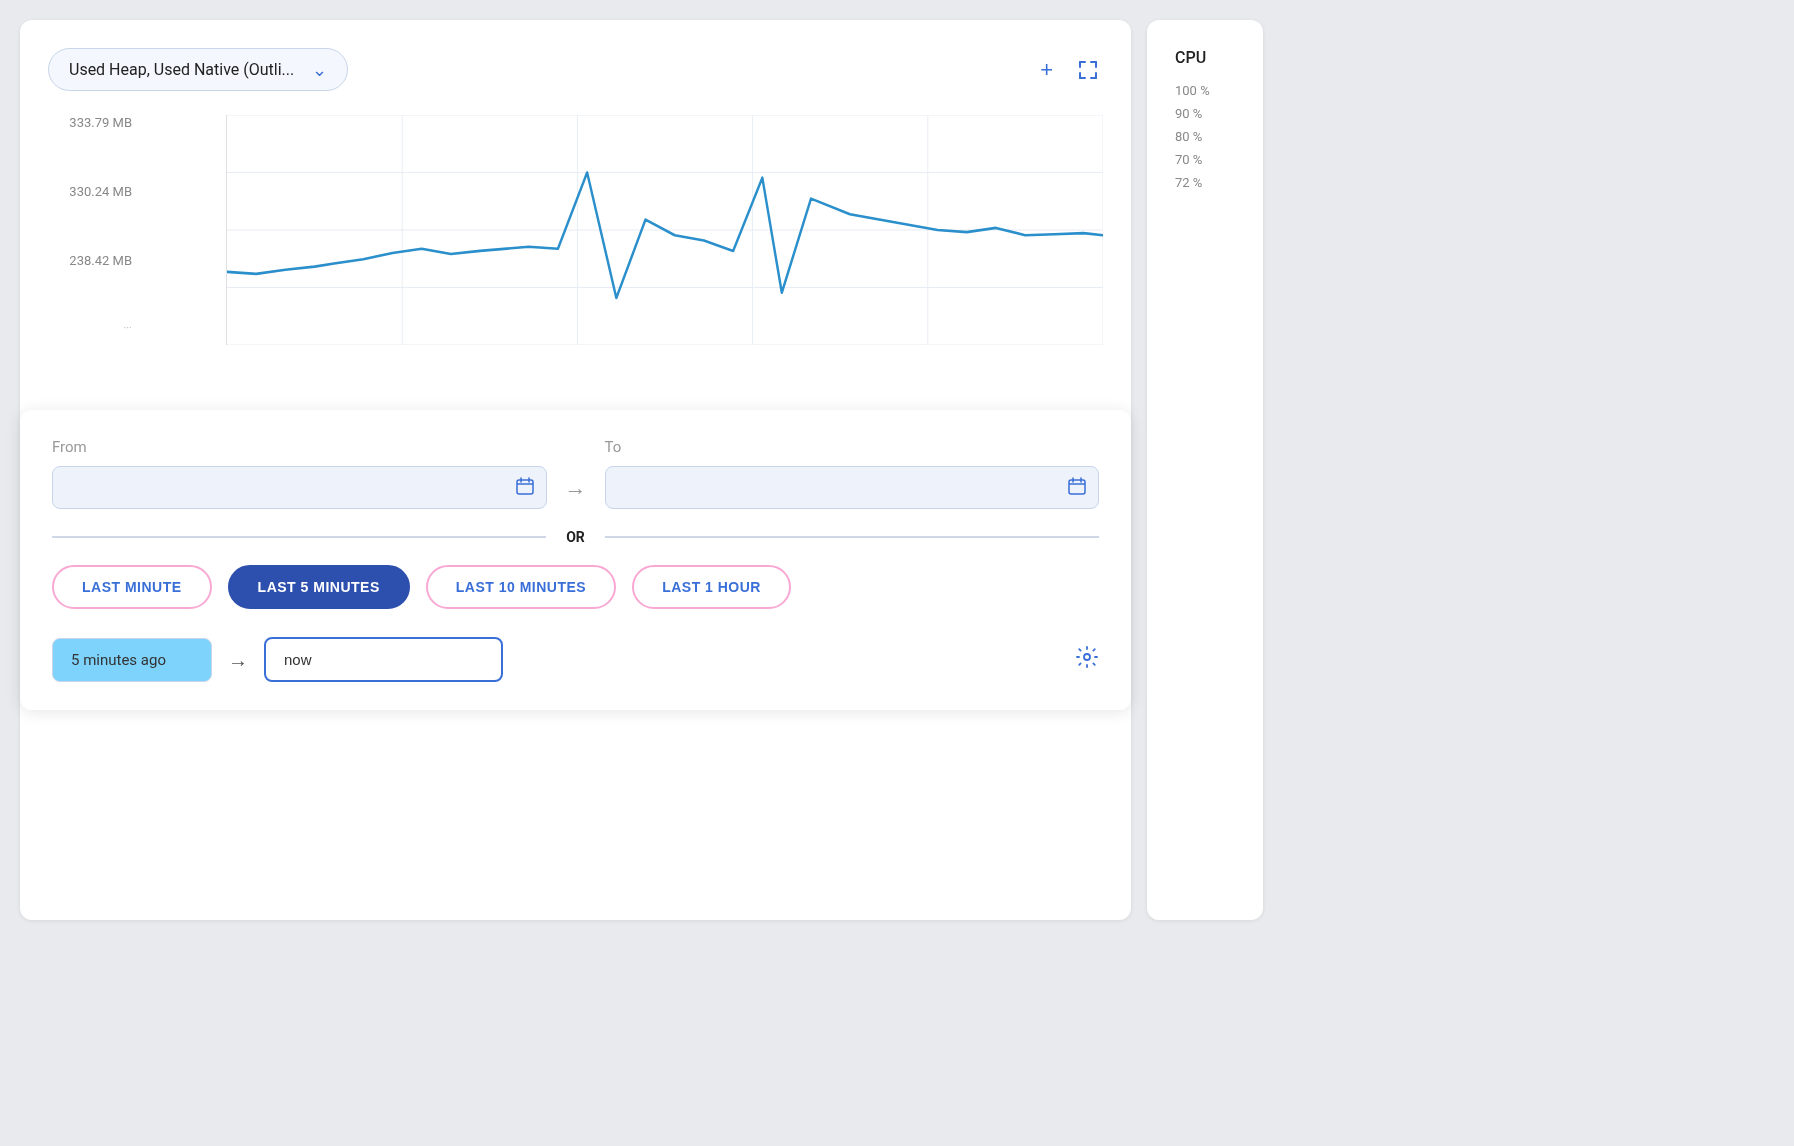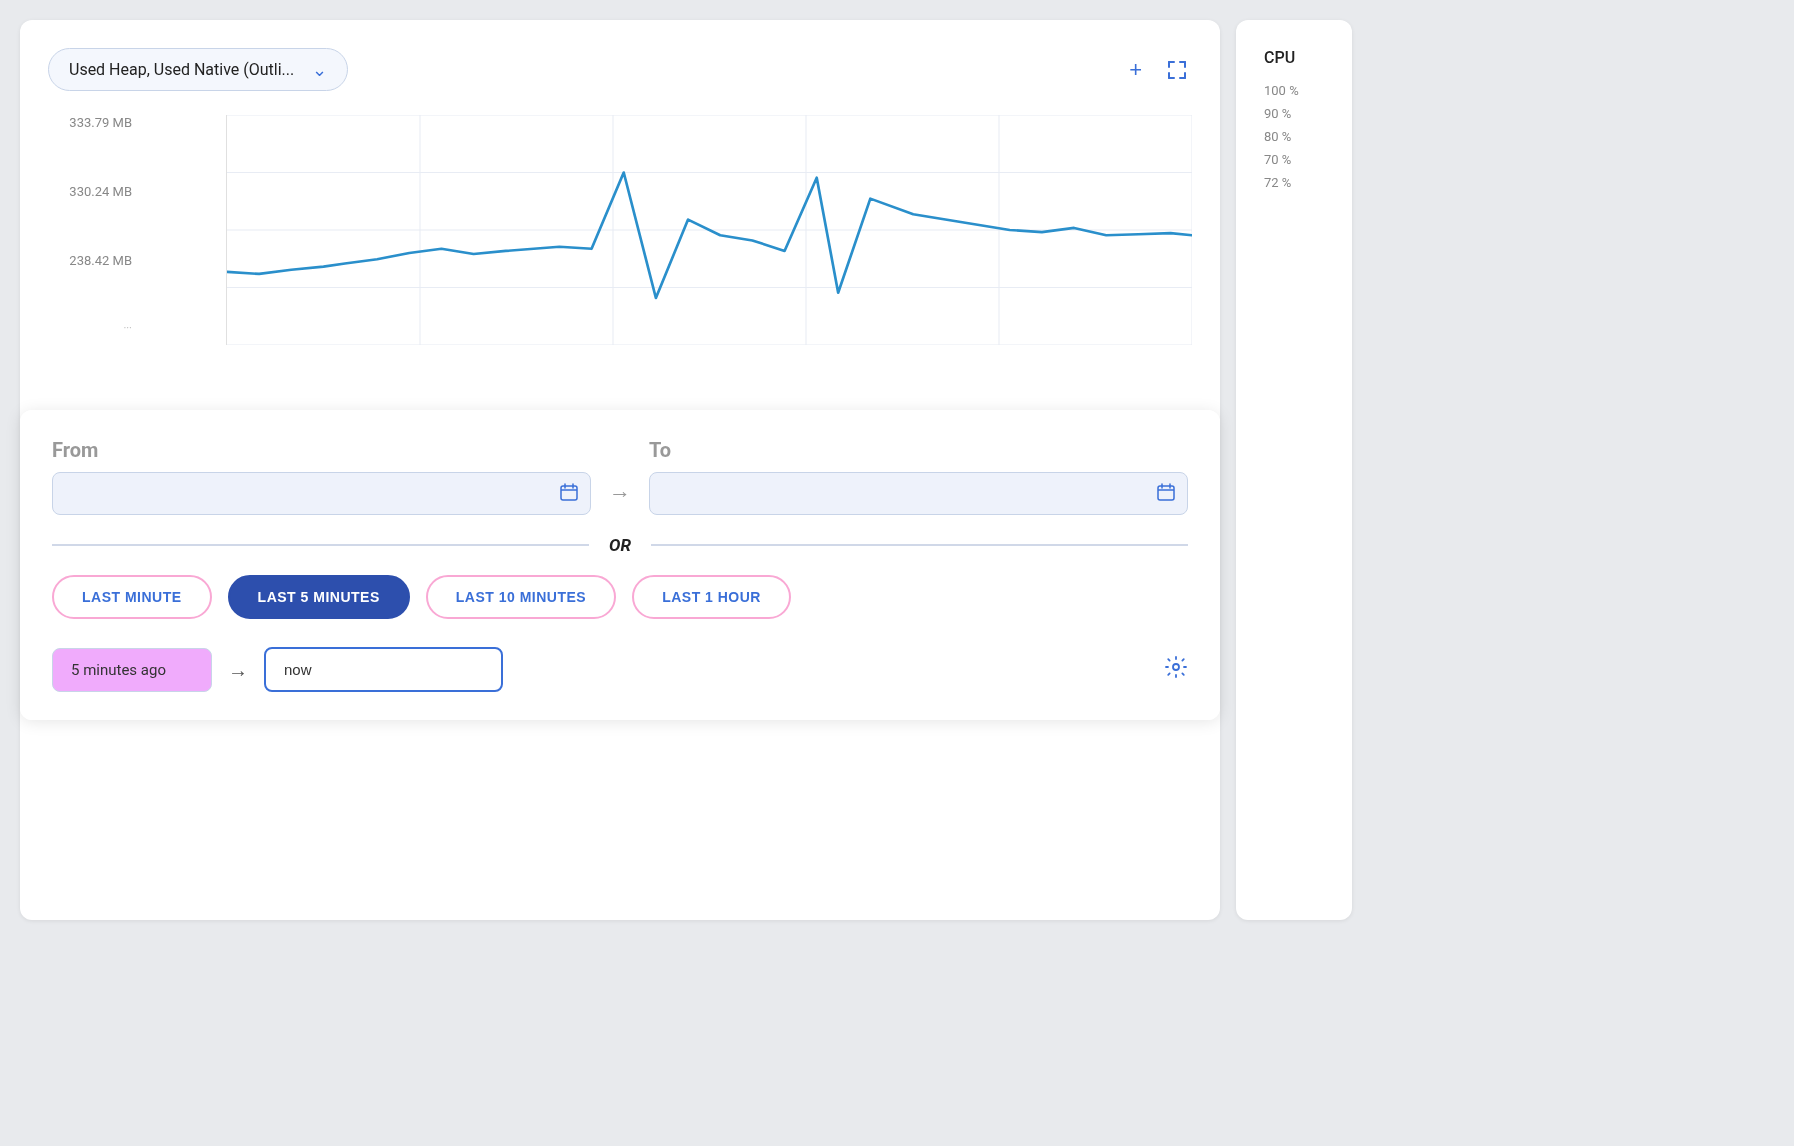--- a/index.html
+++ b/index.html
@@ -18,21 +18,21 @@
       width: 100%;
     }
     .card {
       background: #ffffff;
       border-radius: 12px;
       padding: 28px 28px 24px 28px;
       box-shadow: 0 1px 4px rgba(0,0,0,0.08);
       position: relative;
     }
     .card-main {
-      width: 1200px;
+      width: 1111px;
       min-height: 900px;
     }
     .card-right {
       width: 116px;
       min-height: 900px;
     }
     .card-header {
       display: flex;
       align-items: center;
       justify-content: space-between;
@@ -125,24 +125,23 @@
       gap: 0;
       margin-bottom: 20px;
     }
     .date-group {
       display: flex;
       flex-direction: column;
       gap: 6px;
       flex: 1;
     }
     .date-label {
-      font-size: 20px;
+      font-size: 15px;
       color: #999;
       margin-bottom: 4px;
-      font-weight: bold;
     }
     .date-input-wrap {
       position: relative;
       display: flex;
       align-items: center;
     }
     .date-input {
       width: 100%;
       padding: 12px 44px 12px 14px;
       border: 1.5px solid #c8d4e8;
@@ -170,25 +169,24 @@
       align-items: center;
       margin: 16px 0 20px 0;
       gap: 0;
     }
     .or-line {
       flex: 1;
       height: 1.5px;
       background: #d0d8e8;
     }
     .or-text {
-      font-size: 17px;
+      font-size: 14px;
       font-weight: 700;
       color: #222;
       margin: 0 20px;
-      font-style: italic;
     }
     .quick-buttons {
       display: flex;
       gap: 16px;
       margin-bottom: 28px;
       flex-wrap: wrap;
     }
     .quick-btn {
       border-radius: 24px;
       padding: 12px 28px;
@@ -210,21 +208,21 @@
       display: flex;
       align-items: center;
       gap: 12px;
     }
     .time-pill {
       border: 1.5px solid #c8d4e8;
       border-radius: 8px;
       padding: 12px 18px;
       font-size: 15px;
       color: #333;
-      background: #f0abfc;
+      background: #7dd3fc;
       min-width: 160px;
     }
     .time-arrow {
       font-size: 20px;
       color: #555;
       margin: 0 4px;
     }
     .now-input {
       border: 2px solid #3a6fd8;
       border-radius: 8px;

